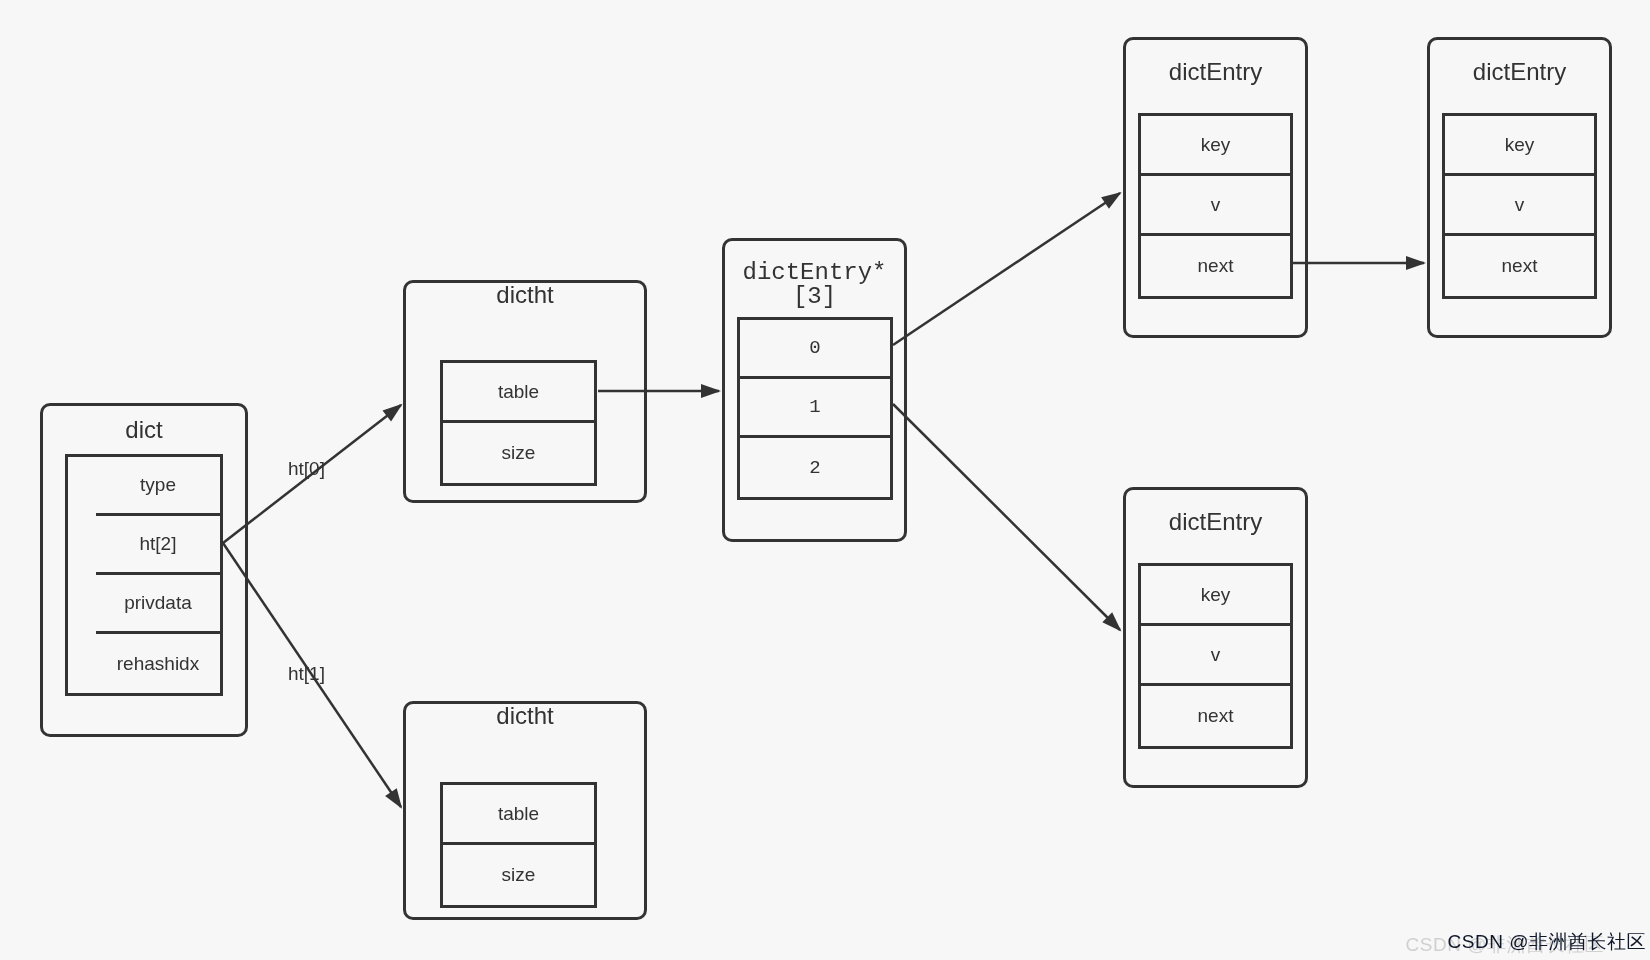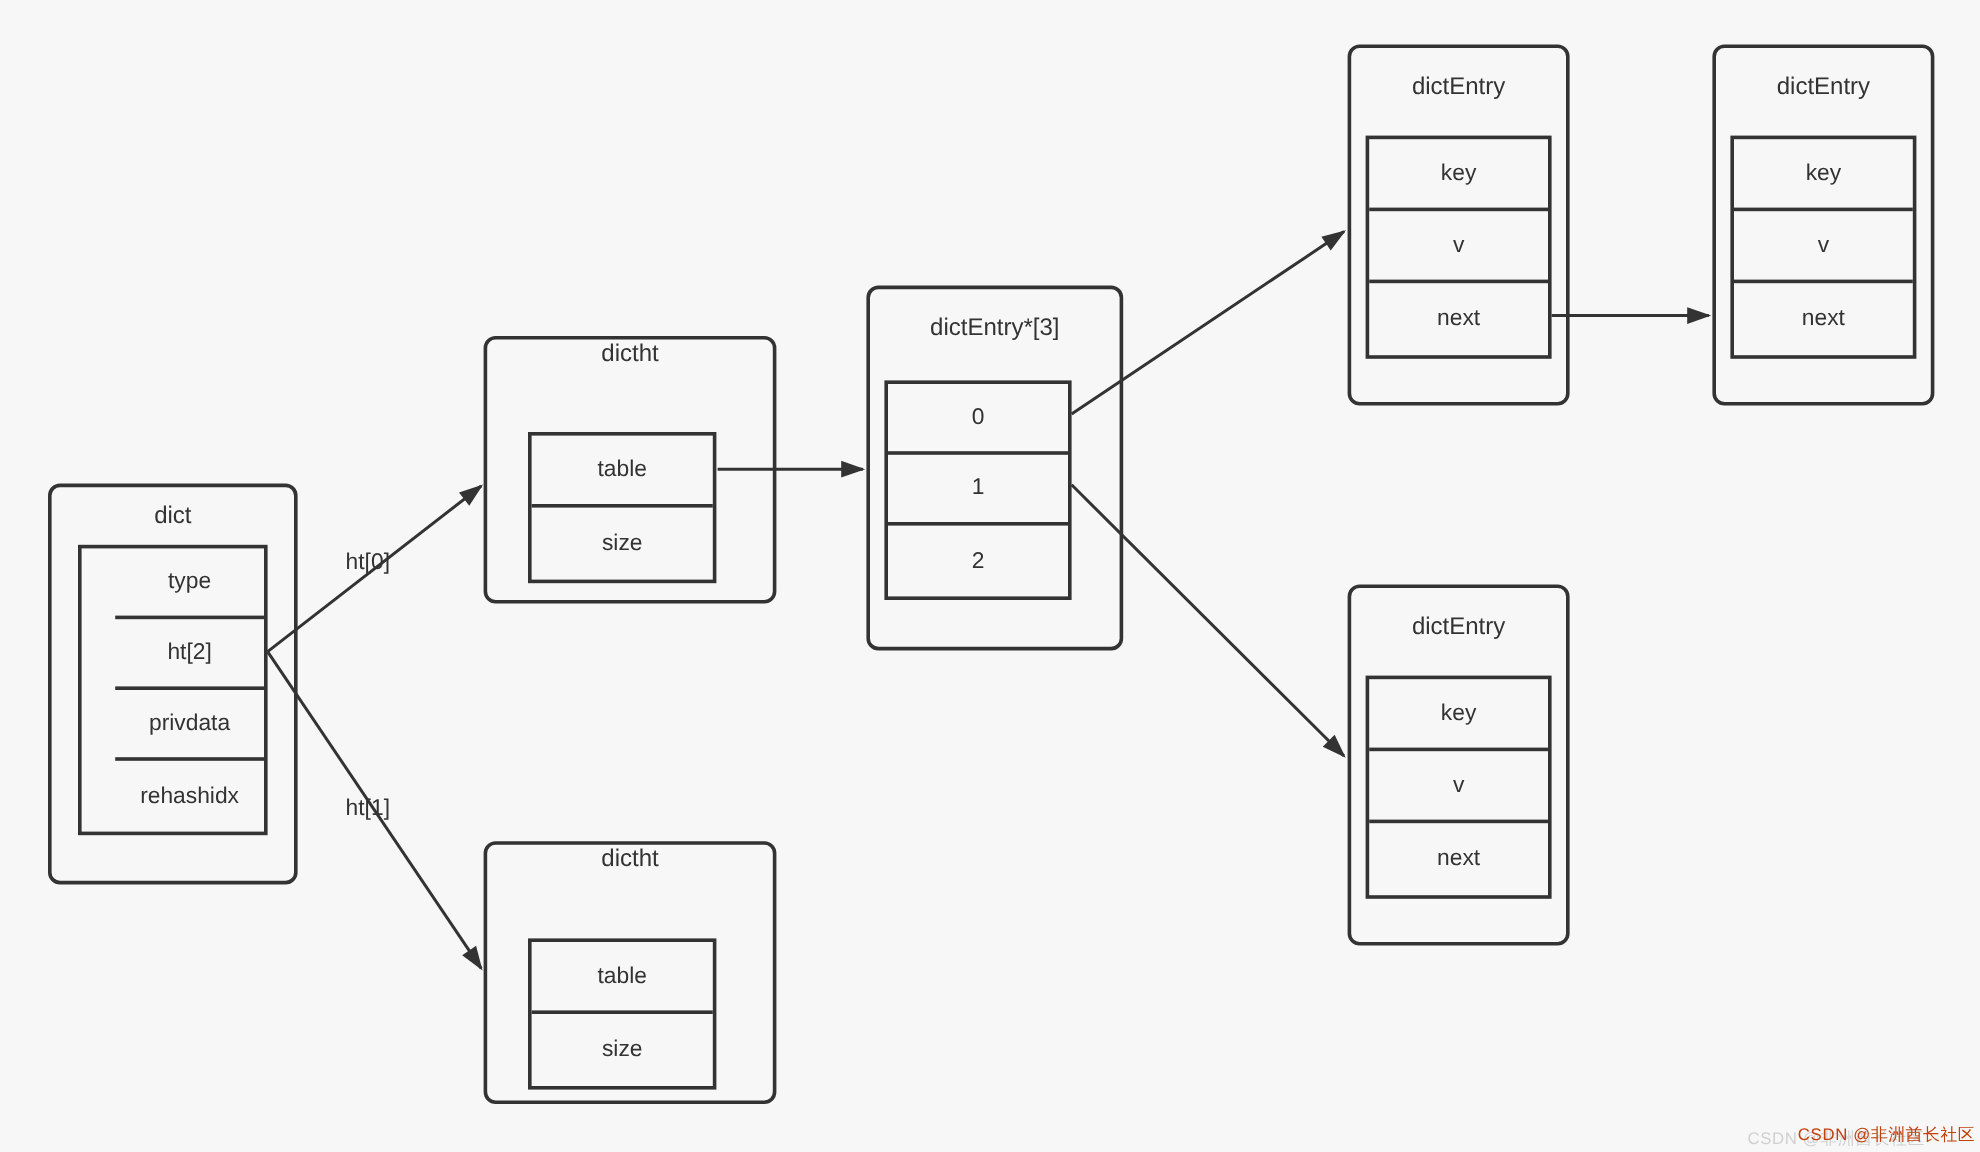--- a/index.html
+++ b/index.html
@@ -5,21 +5,21 @@
   html,body{margin:0;padding:0;}
   body{
     width:1650px;height:960px;position:relative;overflow:hidden;
     background:#f7f7f7;color:#333;
     font-family:"Liberation Sans","DejaVu Sans",sans-serif;
   }
   .node{
     position:absolute;border:3px solid #333;border-radius:10px;
     box-sizing:border-box;background:transparent;
   }
-  .node-title{text-align:center;font-size:20px;line-height:24px;}
+  .node-title{text-align:center;font-size:24px;line-height:24px;}
   .tbl{position:absolute;border:3px solid #333;box-sizing:border-box;}
   .row{
     box-sizing:border-box;height:60px;border-bottom:3px solid #333;
     display:flex;align-items:center;justify-content:center;font-size:19px;
   }
   .row:last-child{border-bottom:none;text-align:center;}
 
   
   #n-dict{left:40px;top:403px;width:208px;height:334px;}
   #n-dict .node-title{margin-top:12px;}
@@ -27,41 +27,41 @@
   #n-dict .row{height:59px;}
 
   
   #n-dictht-top{left:403px;top:280px;width:244px;height:223px;}
   #n-dictht-bottom{left:403px;top:701px;width:244px;height:219px;}
   #n-dictht-top .node-title,#n-dictht-bottom .node-title{margin-top:0;}
   #n-dictht-top .tbl{left:34px;top:77px;width:157px;}
   #n-dictht-bottom .tbl{left:34px;top:78px;width:157px;}
 
   
-  #n-arr{left:722px;top:238px;width:214px;height:304px;}
+  #n-arr{left:722px;top:238px;width:185px;height:304px;font-family:Liberation Mono, monospace;}
   #n-arr .node-title{margin-top:20px;}
   #n-arr .tbl{left:12px;top:76px;width:156px;}
   #n-arr .row{height:59px;}
 
   
   #n-e1{left:1123px;top:37px;width:185px;height:301px;}
   #n-e2{left:1427px;top:37px;width:185px;height:301px;}
   #n-e3{left:1123px;top:487px;width:185px;height:301px;}
   #n-e1 .node-title,#n-e2 .node-title,#n-e3 .node-title{margin-top:20px;}
   #n-e1 .tbl,#n-e2 .tbl,#n-e3 .tbl{left:12px;top:73px;width:155px;}
 
   .edge-label{position:absolute;font-size:19px;}
   #lbl-ht0{left:288px;top:458px;}
   #lbl-ht1{left:288px;top:663px;}
 
   #edges{position:absolute;left:0;top:0;pointer-events:none;z-index:5;}
 
   .watermark{
-    position:absolute;right:4px;bottom:5px;font-size:14px;
-    color:#c2410c;letter-spacing:0.5px;
+    position:absolute;right:4px;bottom:5px;font-size:19px;
+    color:#0f172a;letter-spacing:0.5px;
     text-shadow:-42px 3px 0 rgba(150,150,150,0.40);
   }
 </style>
 </head>
 <body>
 
 <div class="node" id="n-dict">
   <div class="node-title">dict</div>
   <div class="tbl">
     <div class="row">type</div>

